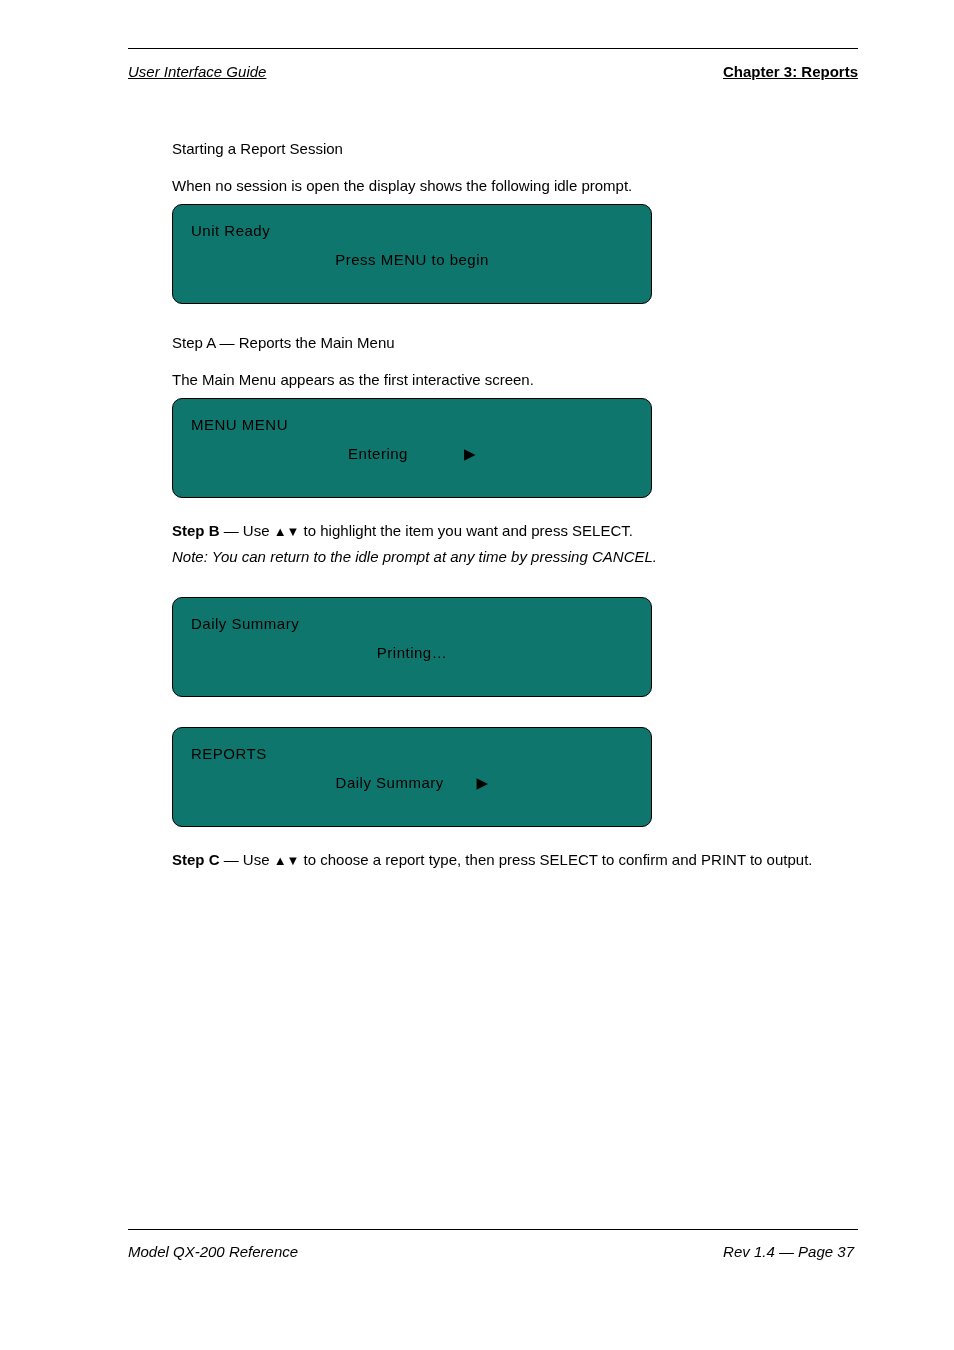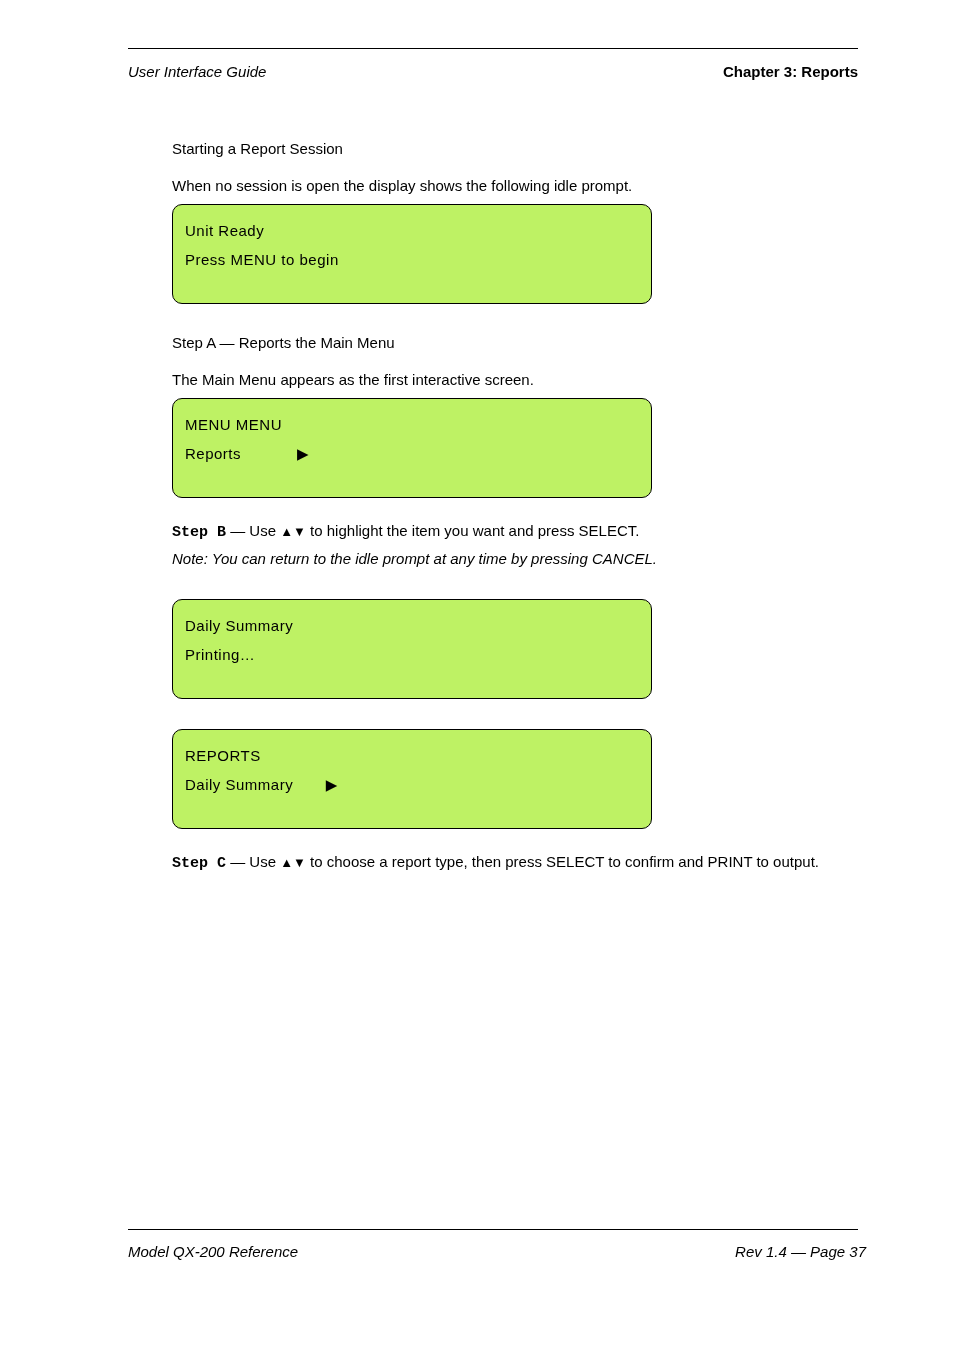--- a/index.html
+++ b/index.html
@@ -20,20 +20,21 @@
   }
   .top-rule {
     border-top: 1.5px solid #000;
     margin-bottom: 14px;
   }
   .header-text {
     display: flex;
     justify-content: space-between;
     font-size: 15px;
     margin-bottom: 60px;
+    text-decoration: underline;
   }
   .header-left {
     font-style: italic;
   }
   .header-right {
     font-weight: bold;
     text-align: right;
   }
   .section {
     margin-bottom: 30px;
@@ -49,57 +50,57 @@
     margin-left: 44px;
     margin-bottom: 8px;
     line-height: 1.25;
   }
   .screen-box {
     margin-left: 44px;
     width: 480px;
     min-height: 100px;
     border: 1.5px solid #000;
     border-radius: 10px;
-    background: #bef264;
-    padding: 14px 18px 18px 12px;
+    background: #0f766e;
+    padding: 14px 18px 18px 18px;
     font-family: "Arial", sans-serif;
     font-size: 15px;
     line-height: 1.55;
     margin-bottom: 24px;
   }
   .screen-box .sb-line1 {
     letter-spacing: 0.5px;
     white-space: pre;
   }
   .screen-box .sb-line2 {
     letter-spacing: 0.5px;
     margin-top: 6px;
     white-space: pre;
+    text-align: center;
   }
   .note-italic {
     font-style: italic;
   }
   .step-label {
     font-weight: bold;
-    font-family: Liberation Mono, monospace;
   }
   .glyph {
     font-size: 13px;
   }
   .bottom-rule {
     border-top: 1.5px solid #000;
     position: absolute;
     left: 128px;
     right: 96px;
     bottom: 120px;
   }
   .footer {
     position: absolute;
     left: 128px;
-    right: 88px;
+    right: 100px;
     bottom: 90px;
     display: flex;
     justify-content: space-between;
     font-size: 15px;
     font-style: italic;
   }
 </style>
 </head>
 <body>
 
@@ -117,21 +118,21 @@
       <div class="sb-line1">Unit Ready</div>
       <div class="sb-line2">Press MENU to begin</div>
     </div>
   </div>
 
   <div class="section">
     <div class="section-title">Step A — Reports the Main Menu </div>
     <div class="body-text">The Main Menu appears as the first interactive screen. </div>
     <div class="screen-box">
       <div class="sb-line1">MENU MENU</div>
-      <div class="sb-line2">Reports            ▶</div>
+      <div class="sb-line2">Entering            ▶</div>
     </div>
     <div class="body-text">
       <span class="step-label">Step B</span><span> — Use </span><span class="glyph">▲▼</span><span> to highlight the item you want and press SELECT. </span>
     </div>
     <div class="body-text note-italic">Note:  You can return to the idle prompt at any time by pressing CANCEL. </div>
   </div>
 
   <div class="section">
     <div class="screen-box">
       <div class="sb-line1">Daily Summary</div>

